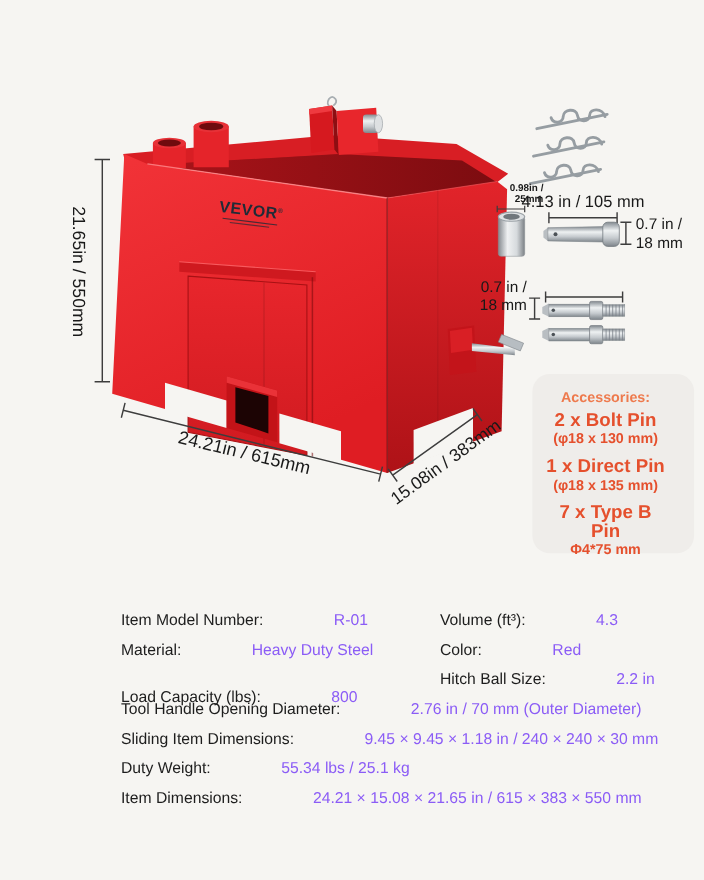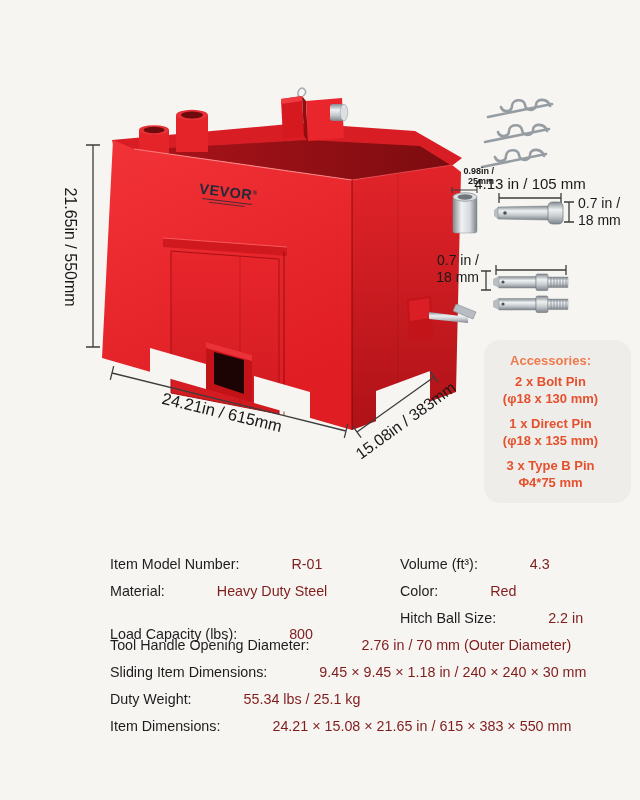--- a/index.html
+++ b/index.html
@@ -12,25 +12,25 @@
   .small-dim{font-size:14px;color:#191919;line-height:17px;white-space:nowrap;}
   .tiny-dim{font-size:9px;font-weight:bold;color:#191919;line-height:10px;text-align:right;}
   .len-label{font-size:15px;color:#191919;text-align:center;white-space:nowrap;}
   #vevor-logo{font-weight:bold;font-size:14.5px;letter-spacing:.5px;color:#212b37;text-align:center;transform:rotate(7deg);}
   #vevor-logo .rg{font-size:6px;vertical-align:super;}
   .logo-rule1{width:50px;height:1px;background:#212b37;margin:1px auto 0;opacity:.8;}
   .logo-rule2{width:36px;height:1px;background:#212b37;margin:2px auto 0;opacity:.7;}
   #acc-card{left:484px;top:340px;width:147px;height:163px;background:#efedea;border-radius:16px;
             padding:13px 26px 0 12px;box-sizing:border-box;text-align:center;}
   #acc-card .t{font-size:13px;color:#ee7a4d;margin-bottom:5px;font-weight:bold;}
-  #acc-card .q{font-size:13px;font-weight:bold;color:#e5502d;line-height:17px;}
+  #acc-card .q{font-size:17px;font-weight:bold;color:#e5502d;line-height:17px;}
   #acc-card .s{font-size:13px;font-weight:bold;color:#e5502d;line-height:17px;margin-bottom:8px;}
   .spec-row{position:absolute;font-size:14.3px;line-height:20px;white-space:nowrap;}
   .spec-row .lab{color:#1d1d1d;}
-  .spec-row .val{color:#7f1d1d;margin-left:4px;padding-left:48px;}
+  .spec-row .val{color:#8b5cf6;margin-left:16px;padding-left:48px;}
 </style>
 </head>
 <body>
 
 <div id="stage">
 
   <svg class="abs" style="left:0;top:0" width="640" height="540" viewBox="0 0 640 540">
     <defs>
       <linearGradient id="gradFront" x1="0" y1="0" x2="0.4" y2="1">
         <stop offset="0" stop-color="#f23338"></stop>
@@ -214,21 +214,21 @@
     <div>0.7 in /</div>
     <div>18 mm</div>
   </div>
 
   <div class="abs" id="acc-card">
     <div class="t">Accessories:</div>
     <div class="q">2 x Bolt Pin</div>
     <div class="s">(φ18 x 130 mm)</div>
     <div class="q">1 x Direct Pin</div>
     <div class="s">(φ18 x 135 mm)</div>
-    <div class="q">3 x Type B Pin</div>
+    <div class="q">7 x Type B Pin</div>
     <div class="s">Φ4*75 mm</div>
   </div>
 
   <div>
     <div class="spec-row" style="left:110px;top:554px;">
       <span class="lab">Item Model Number:</span><span class="val">R-01</span>
     </div>
     <div class="spec-row" style="left:110px;top:581px;">
       <span class="lab">Material:</span><span class="val">Heavy Duty Steel</span>
     </div>

